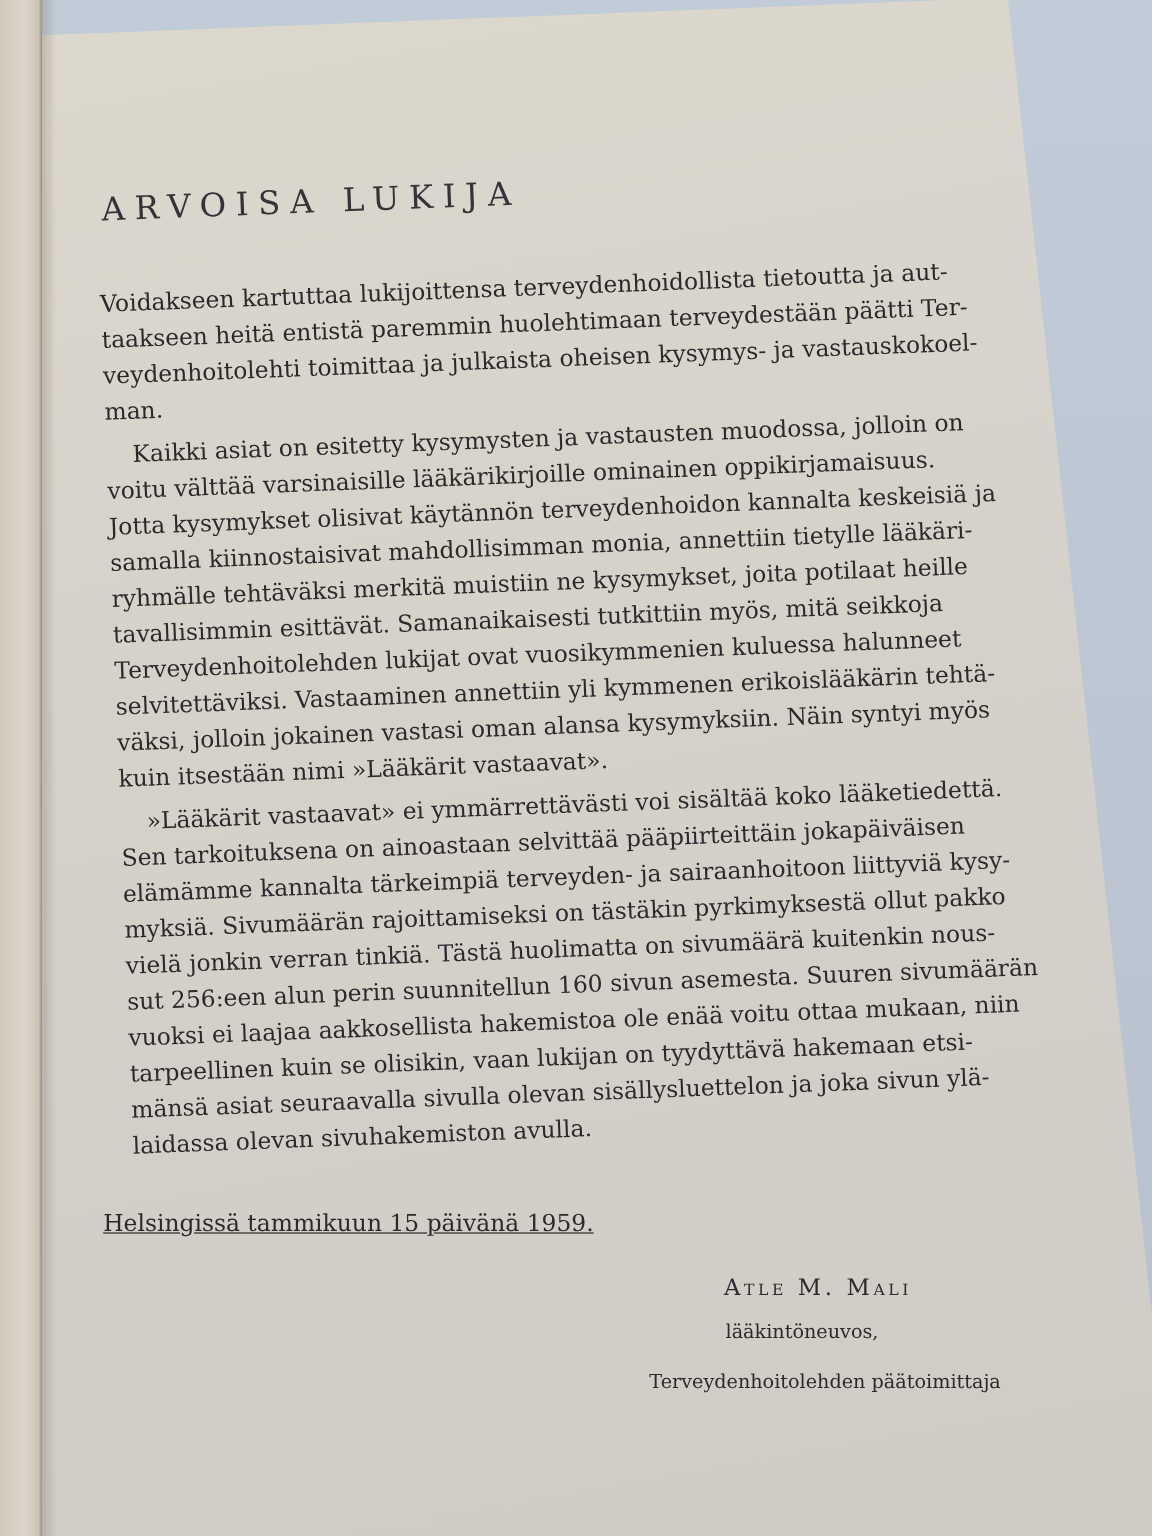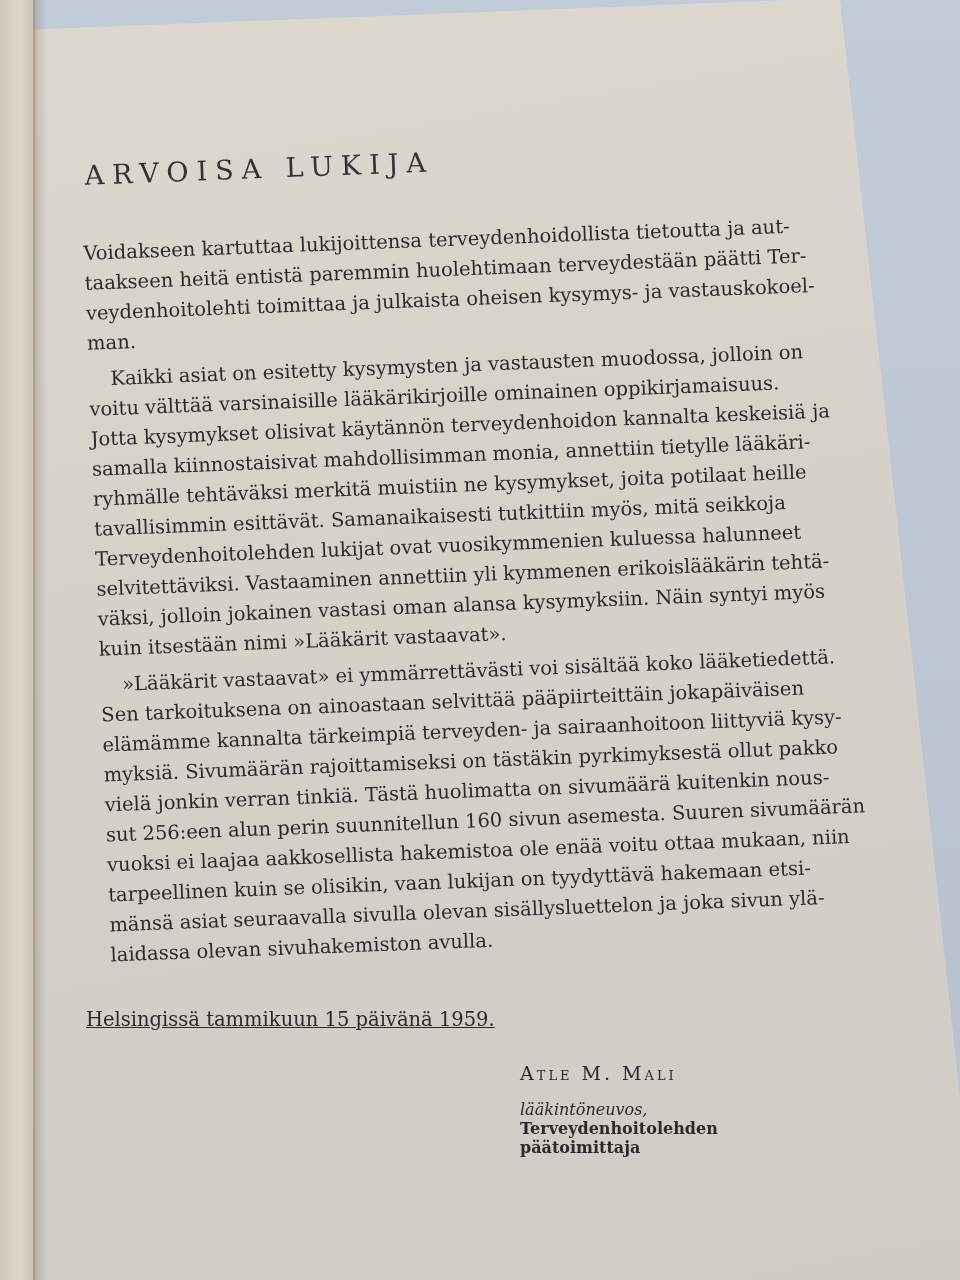--- a/index.html
+++ b/index.html
@@ -82,39 +82,38 @@
       text-indent: 22px;
     }
     .para + .para {
       margin-top: 6px;
     }
     .signature {
       position: absolute;
       left: 520px;
       top: 1062px;
       width: 320px;
+      text-align: right;
       color: #2a2a2c;
     }
     .signature .name {
       font-size: 19px;
       letter-spacing: 3px;
       font-variant: small-caps;
       margin-right: 80px;
     }
     .signature .title1 {
       font-size: 16px;
       margin-top: 16px;
-      margin-right: 72px;
-      font-style: italic;
+      margin-right: 108px;
     }
     .signature .title2 {
       font-size: 16px;
-      margin-top: 0;
+      margin-top: 23px;
       margin-right: 6px;
-      font-weight: bold;
     }
     .date-abs {
       position: absolute;
       left: 86px;
       top: 1008px;
       font-size: 19.5px;
       color: #2a2a2c;
       text-decoration: underline;
     }
   </style>

